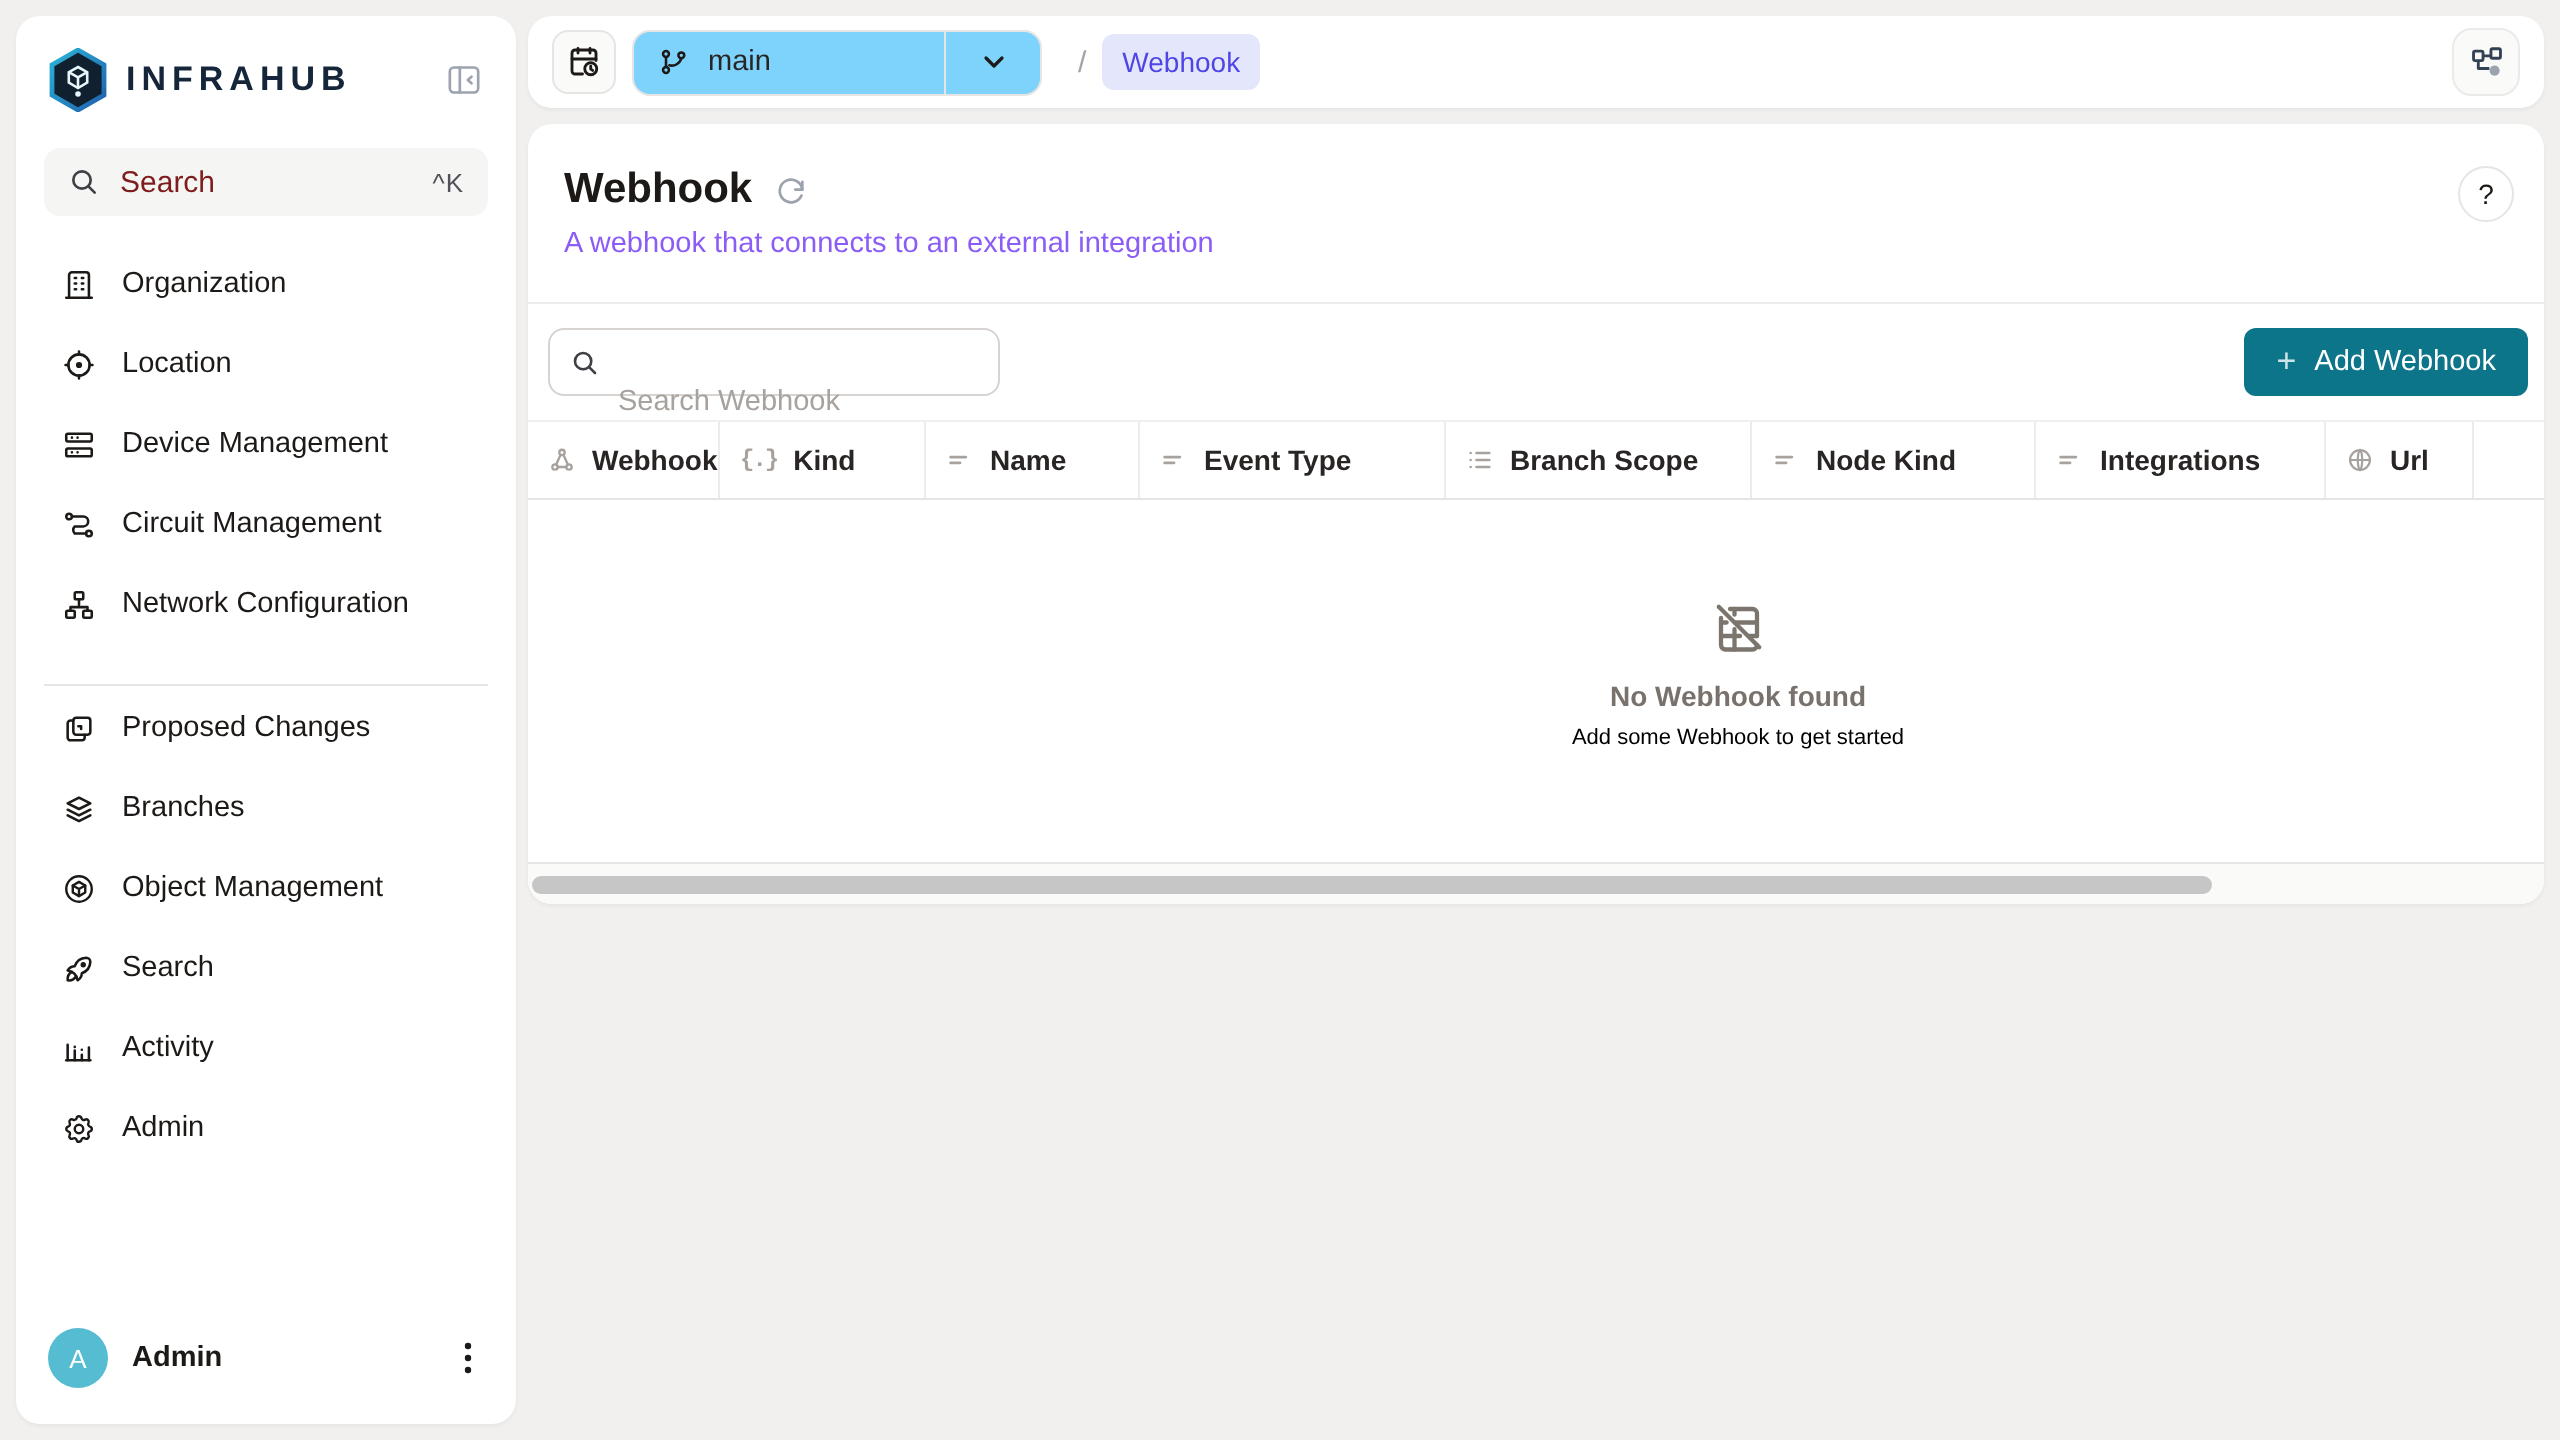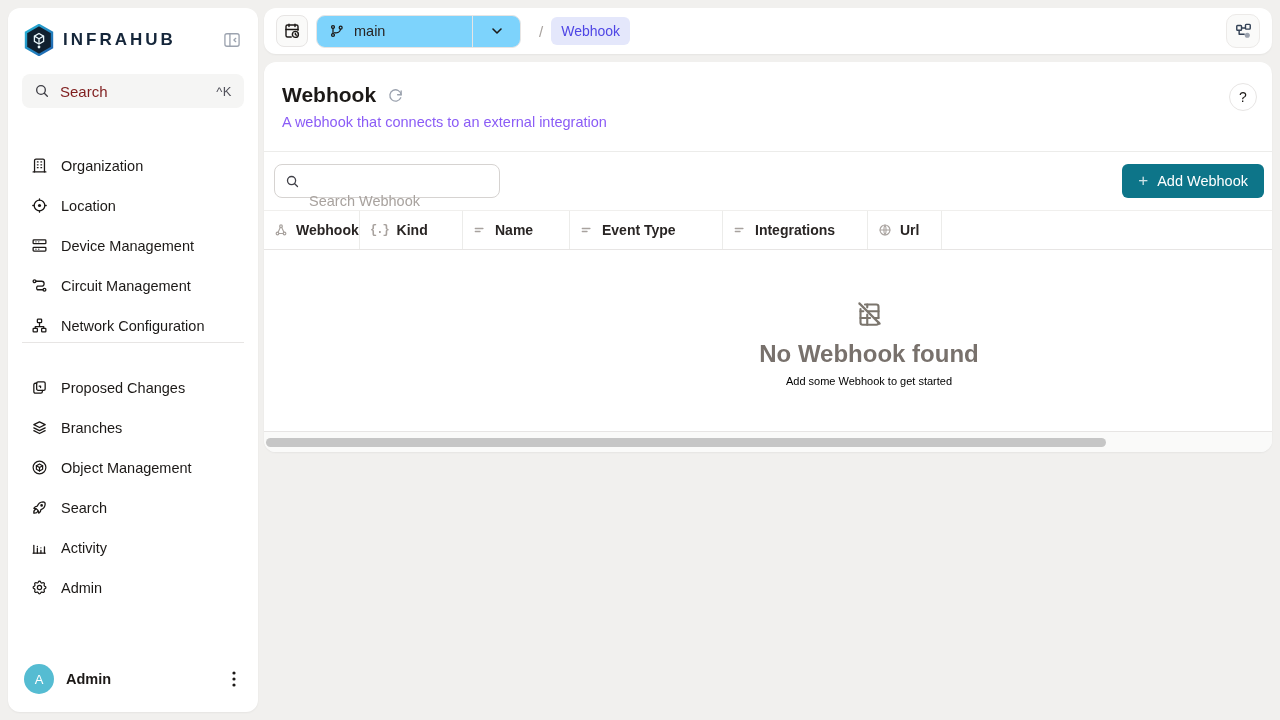--- a/index.html
+++ b/index.html
@@ -14,21 +14,21 @@
              display:flex; flex-direction:column; box-shadow:0 1px 2px rgba(0,0,0,.05); }
   .logo-row { display:flex; align-items:center; padding:16px 14px 10px 16px; }
   .logo-text { font-weight:bold; letter-spacing:3px; color:#15263a; font-size:17px; margin-left:9px; flex:1; }
   .collapse-btn { color:#9ca3af; cursor:pointer; padding:2px; }
   .search-box { margin:8px 14px 0; background:#f5f5f4; border-radius:8px; height:34px;
                 display:flex; align-items:center; padding:0 12px; gap:10px; cursor:text; }
   .search-box .ph { color:#7f1d1d; font-size:15px; flex:1; }
   .kbd { color:#52525b; font-size:13px; letter-spacing:.5px; }
   .nav-scroll { height:234px; overflow:hidden; padding:26px 14px 0; }
   .nav-fixed { padding:13px 14px 0; }
-  .nav-item { display:flex; align-items:flex-end; gap:13px; height:40px; padding:0 9px;
+  .nav-item { display:flex; align-items:flex-start; gap:13px; height:40px; padding:0 9px;
               border-radius:8px; font-size:14.5px; font-weight:500; color:#1c1917; cursor:pointer; }
   .nav-item svg { width:17px; height:17px; flex:none; }
   .nav-divider { border-top:1px solid #e7e5e4; margin:0 14px; }
   .user-row { margin-top:auto; display:flex; align-items:center; gap:12px; padding:12px 16px 18px 16px; }
   .avatar { width:30px; height:30px; border-radius:50%; background:#55bcd2; color:#fff;
             display:flex; align-items:center; justify-content:center; font-size:13px; }
   .user-name { font-weight:bold; font-size:14.5px; flex:1; }
   .kebab { cursor:pointer; padding:2px 6px; }
 
   
@@ -71,21 +71,21 @@
   .table-inner { width:1210px; }
   .thead { display:flex; height:40px; border-top:1px solid #f0efed; border-bottom:1px solid #e7e5e4; }
   .th { display:flex; align-items:center; gap:8px; padding:0 10px; border-right:1px solid #ececea;
         font-size:14px; font-weight:bold; color:#292524; cursor:pointer; }
   .th .hicon { color:#a8a29e; flex:none; display:flex; }
   .th.filler { border-right:none; }
   .braces { font-size:12px; color:#a8a29e; letter-spacing:-1px; font-family:"Liberation Mono", monospace; }
 
   .empty { width:1210px; padding-top:50px; display:flex; flex-direction:column; align-items:center; }
   .empty-icon { color:#7b756d; }
-  .empty-title { margin-top:13px; font-size:24px; font-weight:bold; color:#78716c; }
+  .empty-title { margin-top:13px; font-size:14px; font-weight:bold; color:#78716c; }
   .empty-sub { margin-top:7px; font-size:11px; color:#000000; }
 
   .card-footer { height:21px; background:#fafaf9; border-top:1px solid #e7e5e4;
                  border-radius:0 0 12px 12px; position:relative; }
   .scroll-thumb { position:absolute; left:2px; top:6px; width:840px; height:9px;
                   background:#c6c6c6; border-radius:5px; cursor:pointer; }
 </style>
 </head>
 <body>
 
@@ -379,20 +379,36 @@
               <span>Name</span>
             </div>
             <div class="th" style="width:153px">
               <span class="hicon">
                 <svg width="14" height="14" viewBox="0 0 24 24" fill="none" stroke="currentColor" stroke-width="2.4" stroke-linecap="round">
                     <path d="M4 9.5h13M4 14.5h8"></path>
                   </svg>
               </span>
               <span>Event Type</span>
             </div>
+            <div class="th" style="width:153px">
+              <span class="hicon">
+                <svg width="14" height="14" viewBox="0 0 24 24" fill="none" stroke="currentColor" stroke-width="2.2" stroke-linecap="round">
+                    <path d="M9 6h11M9 12h11M9 18h11M4 6h.01M4 12h.01M4 18h.01"></path>
+                  </svg>
+              </span>
+              <span>Branch Scope</span>
+            </div>
+            <div class="th" style="width:142px">
+              <span class="hicon">
+                <svg width="14" height="14" viewBox="0 0 24 24" fill="none" stroke="currentColor" stroke-width="2.4" stroke-linecap="round">
+                    <path d="M4 9.5h13M4 14.5h8"></path>
+                  </svg>
+              </span>
+              <span>Node Kind</span>
+            </div>
             <div class="th" style="width:145px">
               <span class="hicon">
                 <svg width="14" height="14" viewBox="0 0 24 24" fill="none" stroke="currentColor" stroke-width="2.4" stroke-linecap="round">
                     <path d="M4 9.5h13M4 14.5h8"></path>
                   </svg>
               </span>
               <span>Integrations</span>
             </div>
             <div class="th" style="width:74px">
               <span class="hicon">

